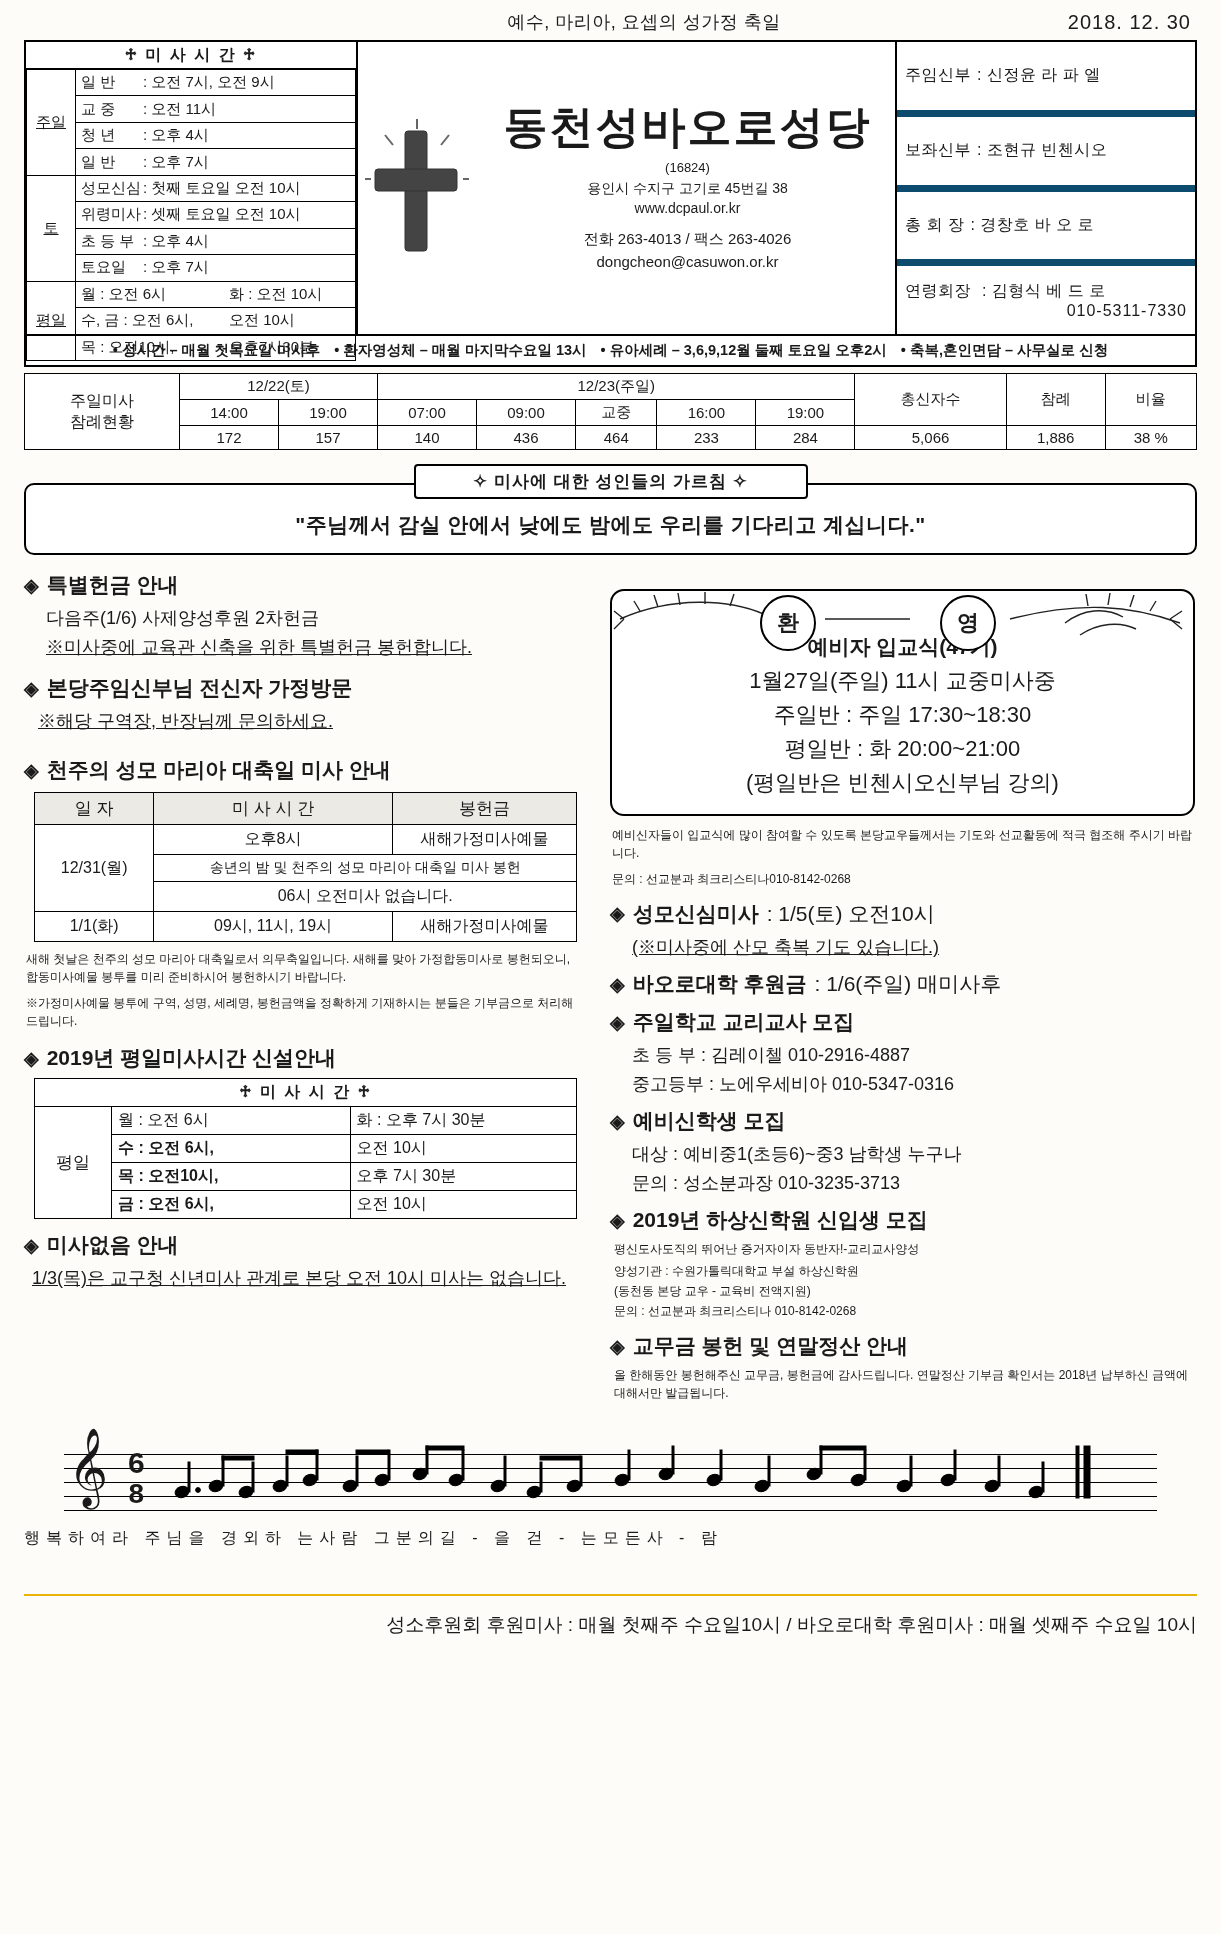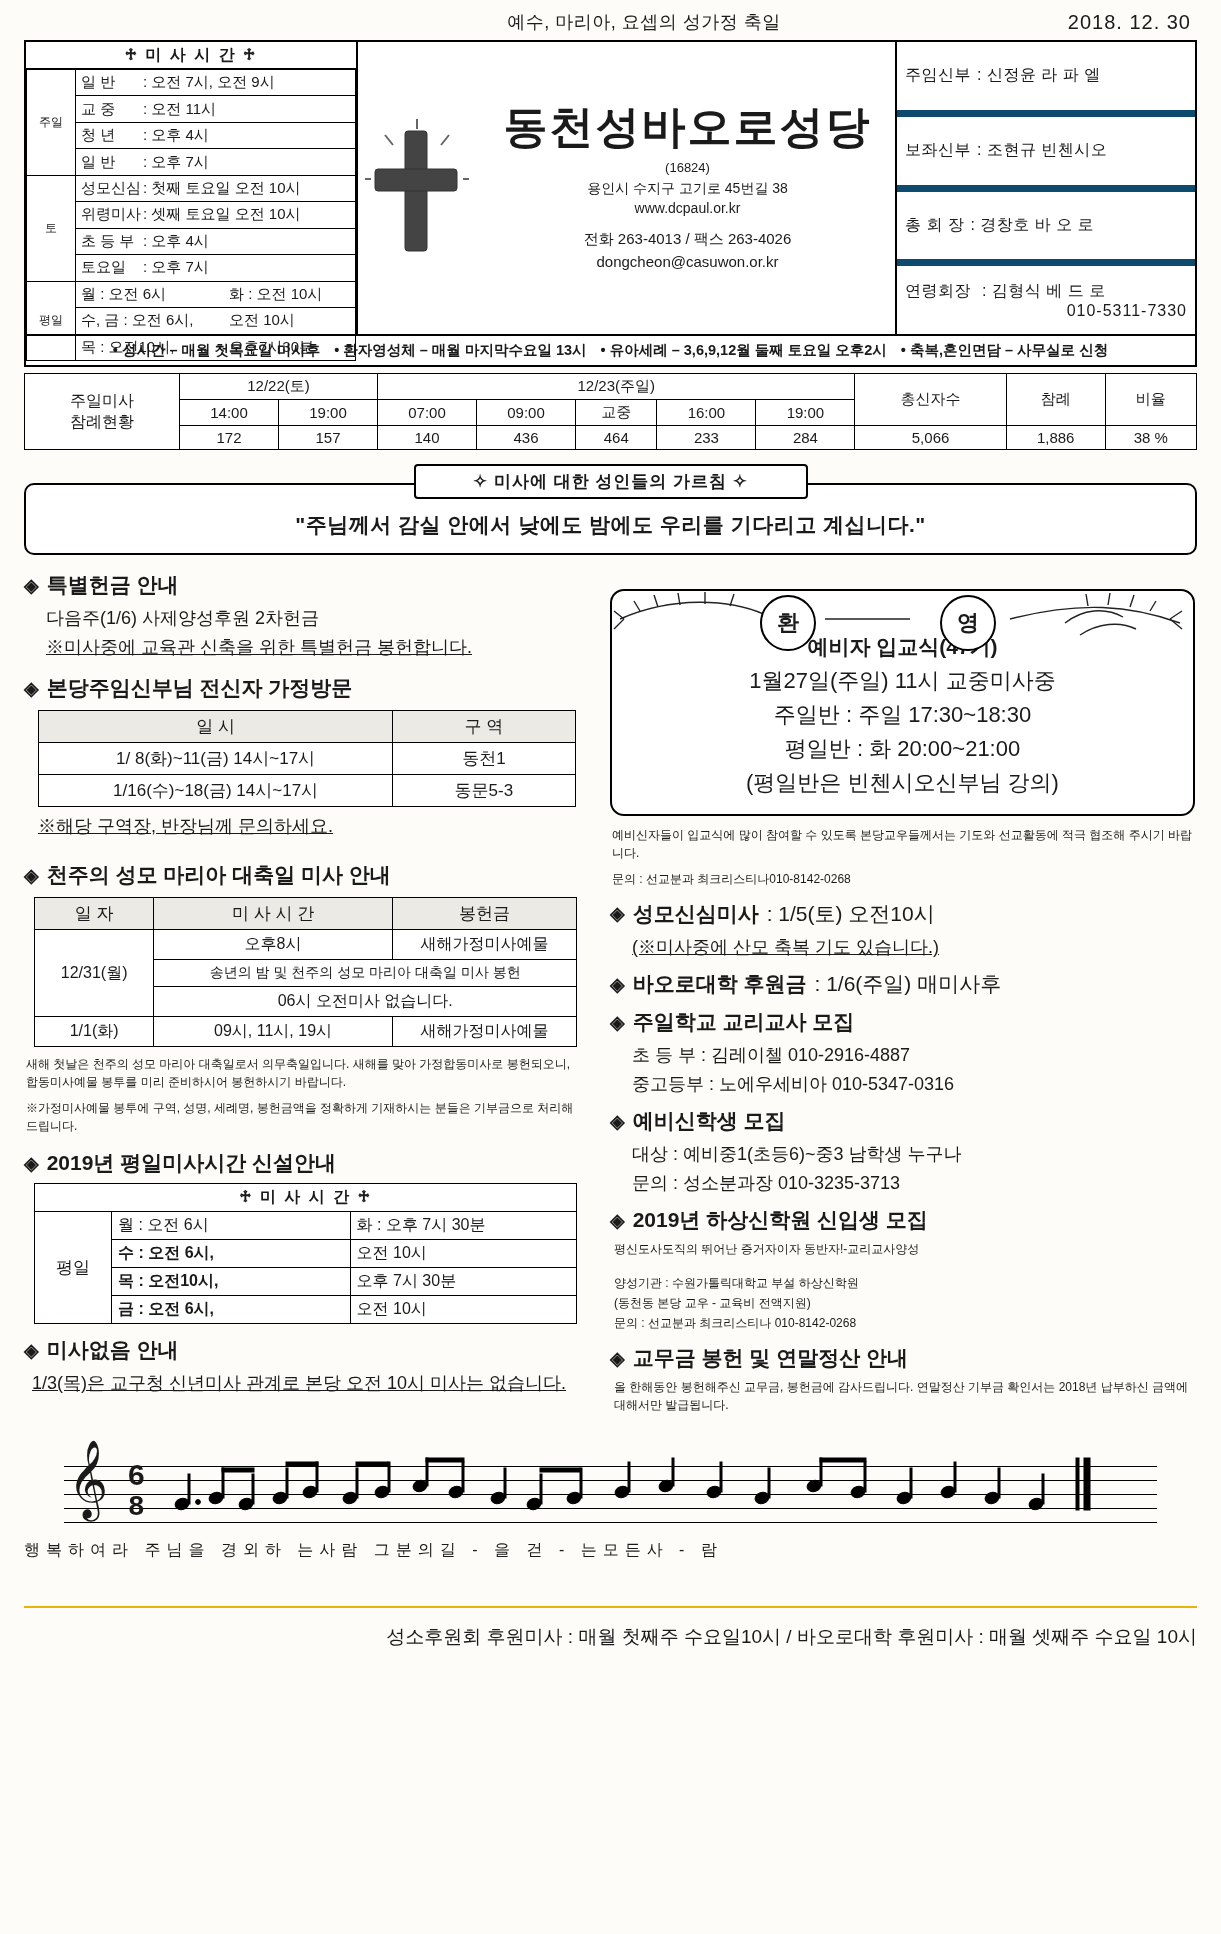--- a/index.html
+++ b/index.html
@@ -66,21 +66,21 @@
   }
   .mast-right .r-row:last-child{border-bottom:none;}
   .mast-right .r-row .lbl{white-space:nowrap;}
   .mast-right .r-row .val{margin-left:6px;white-space:nowrap;}
   .mast-right .r-row.two{flex-direction:column;align-items:flex-start;justify-content:center;}
   .mast-right .r-row.two .phone{width:100%;text-align:right;letter-spacing:1px;}
 
   
   table.tm{border-collapse:collapse;width:100%;height:100%;font-size:15px;}
   table.tm td{border:1px solid #000;padding:2px 5px;white-space:nowrap;}
-  table.tm td.side{width:38px;text-align:center;font-size:12px;}
+  table.tm td.side{width:38px;text-align:center;font-size:15px;text-decoration:underline;}
   .tm-title{
     text-align:center;font-weight:bold;font-size:16px;padding:3px 0 2px 0;border-bottom:1px solid #000;
     letter-spacing:2px;
   }
   .lrow{display:flex;}
   .lrow .k{width:62px;display:inline-block;}
   .lrow .v{}
 
   
   .church-name{
@@ -416,36 +416,20 @@
         <span class="dia">◈</span>
         <span>특별헌금 안내</span>
       </h3>
       <p class="ln">다음주(1/6) 사제양성후원 2차헌금</p>
       <p class="ln uline">※미사중에 교육관 신축을 위한 특별헌금 봉헌합니다.</p>
 
       <h3 class="sec" style="margin-top:14px">
         <span class="dia">◈</span>
         <span>본당주임신부님 전신자 가정방문</span>
       </h3>
-      <table class="gen">
-        <tbody>
-            <tr>
-          <th style="width:66%">일        시</th>
-          <th>구        역</th>
-        </tr>
-        <tr>
-          <td>1/ 8(화)~11(금) 14시~17시</td>
-          <td>동천1</td>
-        </tr>
-        <tr>
-          <td>1/16(수)~18(금) 14시~17시</td>
-          <td>동문5-3</td>
-        </tr>
-      </tbody>
-        </table>
       <p class="ln uline tight">※해당 구역장, 반장님께 문의하세요.</p>
 
       <h3 class="sec" style="margin-top:22px">
         <span class="dia">◈</span>
         <span>천주의 성모 마리아 대축일 미사 안내</span>
       </h3>
       <table class="mass">
         <tbody>
             <tr>
           <th style="width:22%">일    자</th>
@@ -561,21 +545,21 @@
         <span class="dia">◈</span>
         <span>예비신학생 모집</span>
       </h3>
       <p class="ln">대상 :  예비중1(초등6)~중3 남학생 누구나</p>
       <p class="ln">문의 :  성소분과장 010-3235-3713</p>
 
       <h3 class="sec" style="margin-top:10px">
         <span class="dia">◈</span>
         <span>2019년 하상신학원 신입생 모집</span>
       </h3>
-      <p class="para" style="margin:2px 0 16px 4px">평신도사도직의 뛰어난 증거자이자 동반자!-교리교사양성</p>
+      <p class="para" style="margin:2px 0 4px 4px">평신도사도직의 뛰어난 증거자이자 동반자!-교리교사양성</p>
       <p class="para" style="margin:2px 0 0 4px">양성기관 : 수원가톨릭대학교 부설 하상신학원</p>
       <p class="para" style="margin:2px 0 0 4px">(동천동 본당 교우 - 교육비 전액지원)</p>
       <p class="para" style="margin:2px 0 0 4px">문의 : 선교분과 최크리스티나 010-8142-0268</p>
 
       <h3 class="sec" style="margin-top:12px">
         <span class="dia">◈</span>
         <span>교무금 봉헌 및 연말정산 안내</span>
       </h3>
       <p class="para" style="margin:2px 0 0 4px">올  한해동안  봉헌해주신  교무금,  봉헌금에  감사드립니다. 연말정산 기부금 확인서는  2018년 납부하신 금액에 대해서만 발급됩니다.</p>
     </div>

